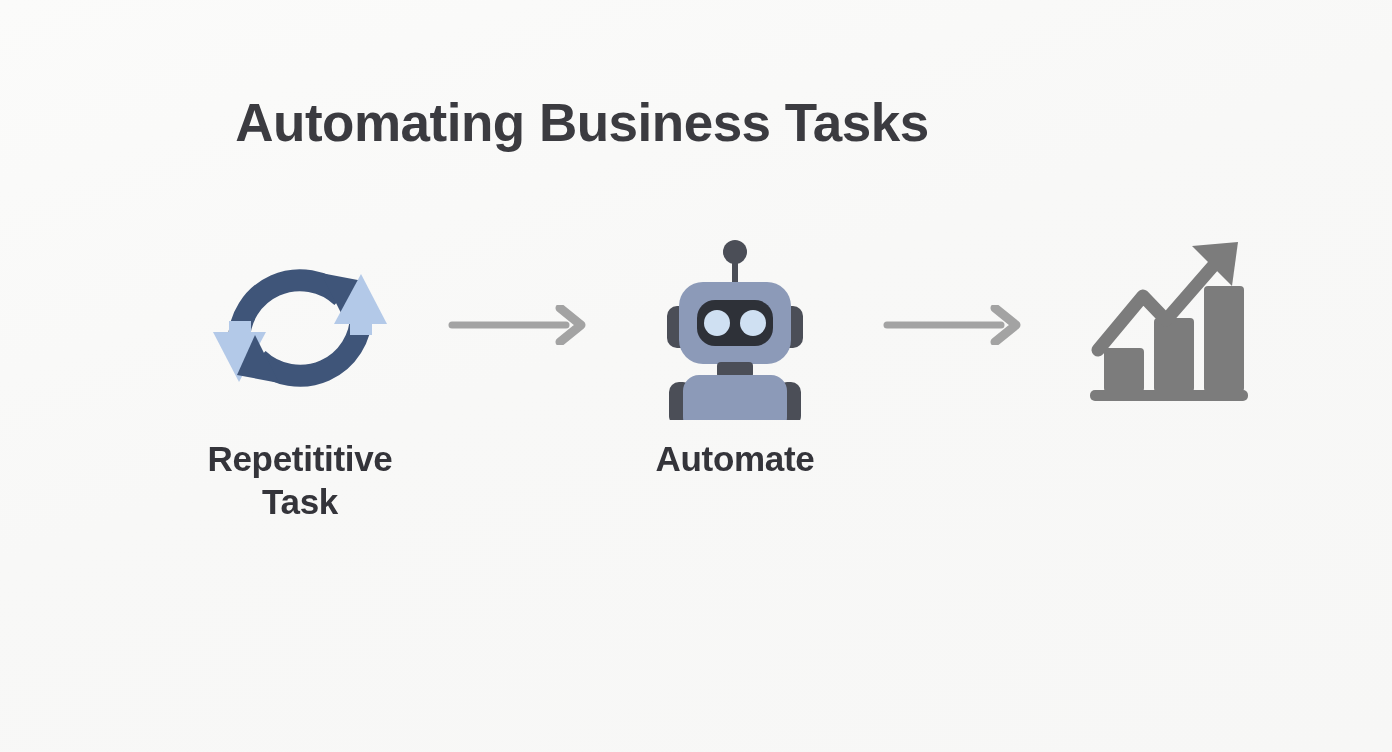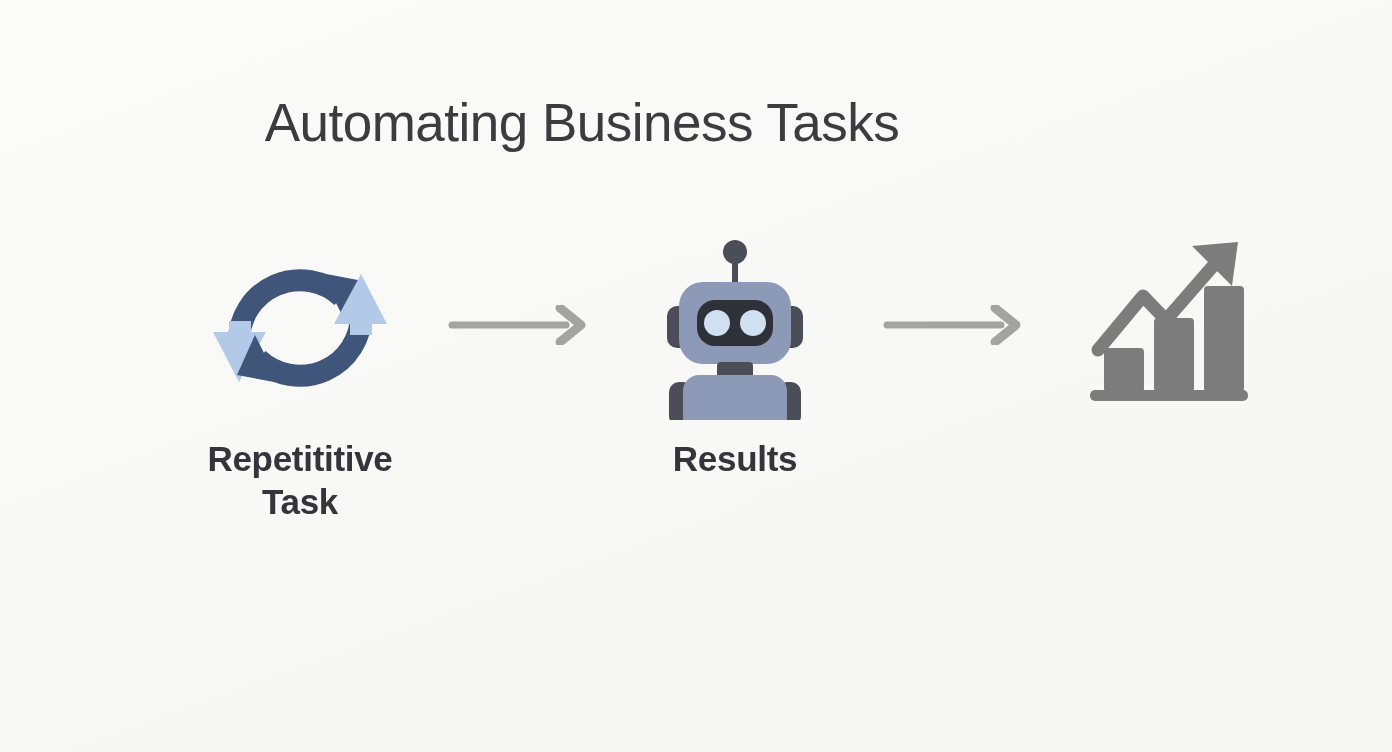--- a/index.html
+++ b/index.html
@@ -21,21 +21,21 @@
     background: linear-gradient(160deg, #fbfbfa 0%, #f8f8f7 45%, #f7f7f6 100%);
     box-sizing: border-box;
   }
   .page-title {
     position: absolute;
     top: 92px;
     left: 0;
     width: 1164px;
     text-align: center;
     font-size: 53px;
-    font-weight: normal;
+    font-weight: bold;
     letter-spacing: -0.5px;
     color: #3b3b40;
     font-family: "Liberation Sans", sans-serif;
   }
   .flow {
     position: absolute;
     top: 230px;
     left: 0;
     width: 1392px;
     display: flex;
@@ -136,21 +136,21 @@
           <circle cx="98" cy="93" r="13" fill="#cfe0f2"></circle>
 
           <rect x="62" y="132" width="36" height="16" rx="4" fill="#4b4e57"></rect>
 
           <rect x="14" y="152" width="24" height="44" rx="10" fill="#4b4e57"></rect>
           <rect x="122" y="152" width="24" height="44" rx="10" fill="#4b4e57"></rect>
 
           <rect x="28" y="145" width="104" height="58" rx="16" fill="#8c9ab8"></rect>
         </svg>
       </div>
-      <div class="step-label">Results</div>
+      <div class="step-label">Automate</div>
     </div>
 
     <div class="connector">
       <svg width="140" height="40" viewBox="0 0 140 40">
         <line x1="4" y1="20" x2="118" y2="20" stroke="#a3a3a3" stroke-width="7" stroke-linecap="round"></line>
         <polyline points="112,3 133,20 112,37" fill="none" stroke="#a3a3a3" stroke-width="9" stroke-linecap="round" stroke-linejoin="round"></polyline>
       </svg>
     </div>
 
     <div class="step">

